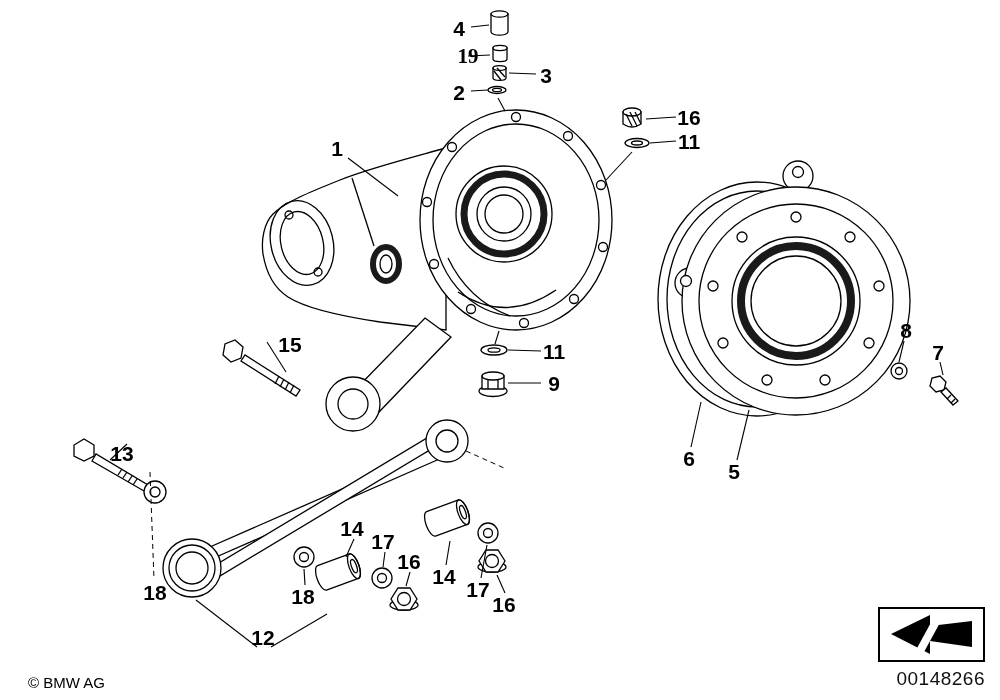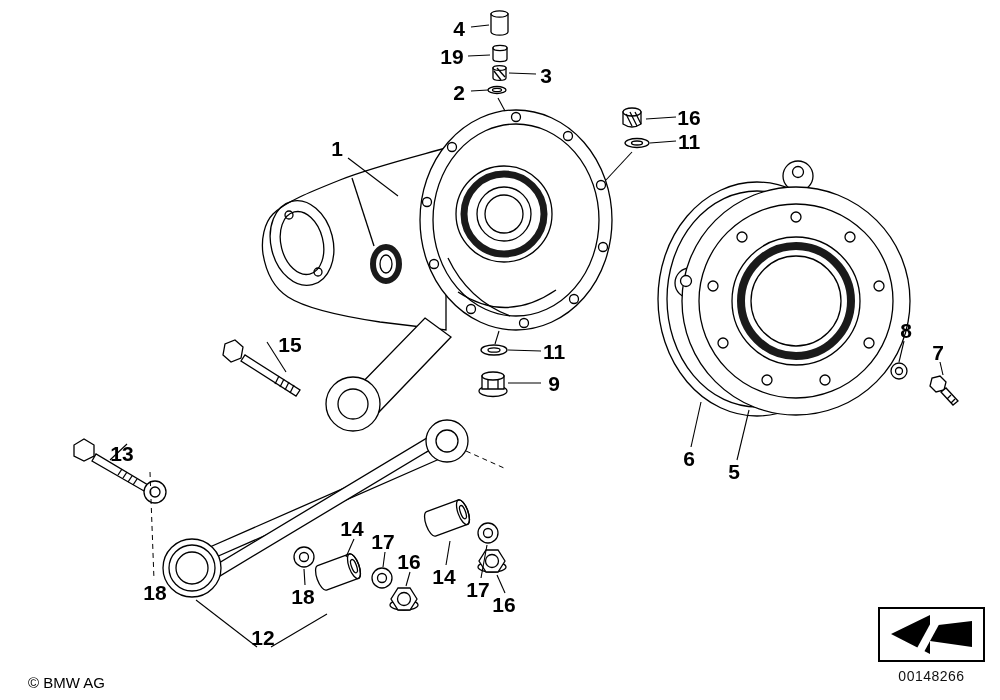--- a/index.html
+++ b/index.html
@@ -4,22 +4,22 @@
 <style>
   html,body{margin:0;padding:0;background:#fff;}
   .stage{position:relative;width:1000px;height:700px;background:#fff;
          font-family:"Liberation Sans",sans-serif;overflow:hidden;}
   .stage svg.drawing{position:absolute;left:0;top:0;}
   .callout{position:absolute;transform:translate(-50%,-50%);font-weight:bold;
            font-size:21px;color:#000;line-height:1;cursor:pointer;user-select:none;}
   .copyright{position:absolute;left:28px;bottom:9px;font-size:15px;color:#000;}
   .iconbox{position:absolute;left:878px;top:607px;width:107px;height:55px;
            border:2px solid #000;box-sizing:border-box;background:#fff;}
-  .docnum{position:absolute;left:878px;top:668px;width:107px;text-align:center;
-          font-size:14px;color:#111;letter-spacing:.5px;}
+  .docnum{position:absolute;left:878px;top:668px;width:107px;text-align:right;
+          font-size:19px;color:#111;letter-spacing:.5px;}
   .g{stroke:#000;fill:none;stroke-width:1.3;}
   .w{stroke:#000;fill:#fff;stroke-width:1.3;}
   .dark{stroke:#1a1a1a;fill:none;}
   .lead{stroke:#000;stroke-width:1.1;}
   .dash{stroke:#000;stroke-width:1;stroke-dasharray:5 4;}
 </style>
 </head>
 <body>
 
 <div class="stage">
@@ -230,21 +230,21 @@
       <line class="lead" x1="196" y1="600" x2="257" y2="647"></line>
       <line class="lead" x1="327" y1="614" x2="271" y2="647"></line>
       <line class="dash" x1="150" y1="472" x2="154" y2="580"></line>
       <line class="dash" x1="466" y1="451" x2="504" y2="468"></line>
     </g>
   </svg>
 
   <div>
       <div class="callout" style="left: 337px; top: 148px;">1</div>
       <div class="callout" style="left: 459px; top: 28px;">4</div>
-      <div class="callout" style="left: 452px; top: 56px;">19</div>
+      <div class="callout" style="left: 468px; top: 56px; font-family: Liberation Serif, serif;">19</div>
       <div class="callout" style="left: 546px; top: 75px;">3</div>
       <div class="callout" style="left: 459px; top: 92px;">2</div>
       <div class="callout" style="left: 689px; top: 117px;">16</div>
       <div class="callout" style="left: 689px; top: 141px;">11</div>
       <div class="callout" style="left: 262px; top: 344px; margin-left: 28px;">15</div>
       <div class="callout" style="left: 554px; top: 351px;">11</div>
       <div class="callout" style="left: 554px; top: 383px;">9</div>
       <div class="callout" style="left: 906px; top: 330px;">8</div>
       <div class="callout" style="left: 938px; top: 352px;">7</div>
       <div class="callout" style="left: 689px; top: 458px;">6</div>

